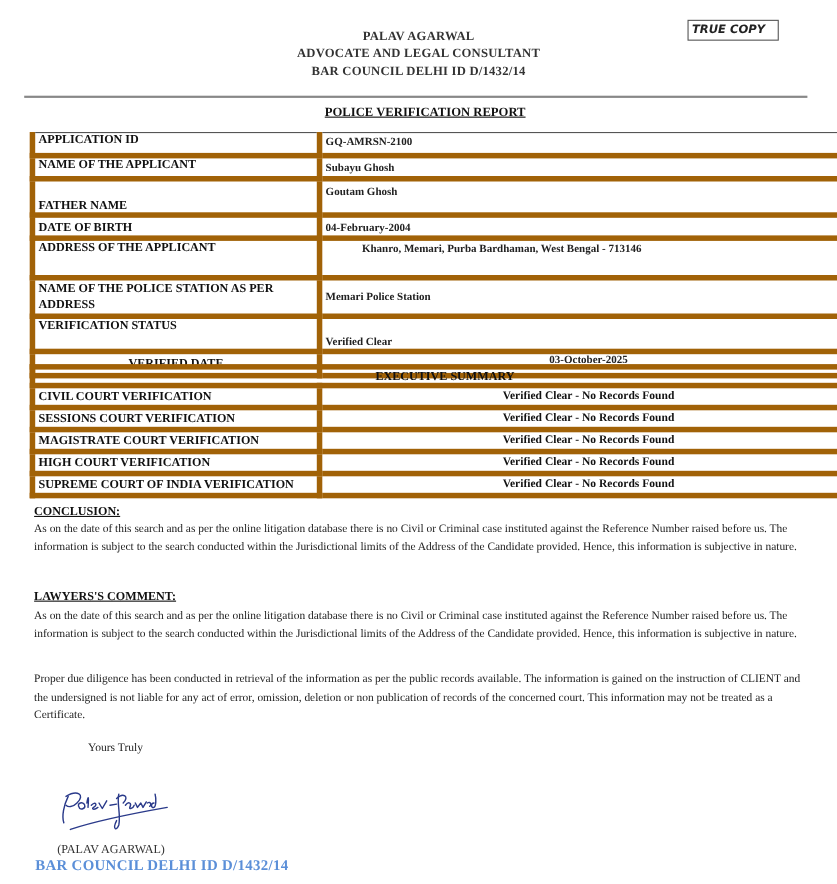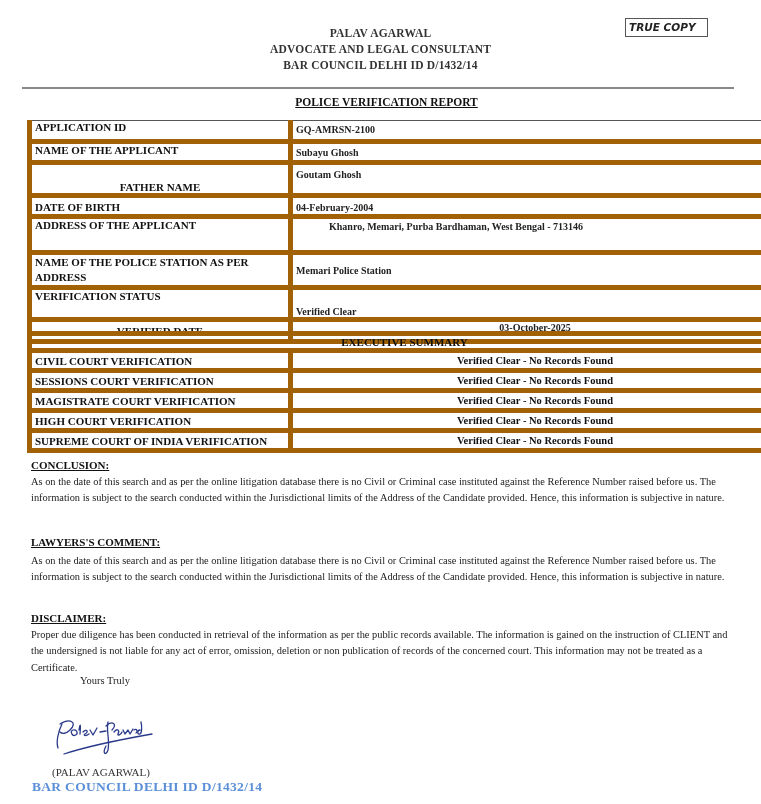--- a/index.html
+++ b/index.html
@@ -51,21 +51,21 @@
   <tbody>
       <tr style="height:21px;">
     <td class="k">APPLICATION ID</td>
     <td class="v" style="padding-top:3px;">GQ-AMRSN-2100</td>
   </tr>
   <tr style="height:21px;">
     <td class="k">NAME OF THE APPLICANT</td>
     <td class="v" style="padding-top:3px;">Subayu Ghosh</td>
   </tr>
   <tr style="height:22px;">
-    <td class="k" style="padding-top:16px;text-align:center;">FATHER NAME</td>
+    <td class="k" style="padding-top:16px;">FATHER NAME</td>
     <td class="v" style="padding-top:4px;">Goutam Ghosh</td>
   </tr>
   <tr style="height:21px;">
     <td class="k" style="padding-top:3px;">DATE OF BIRTH</td>
     <td class="v" style="padding-top:4px;">04-February-2004</td>
   </tr>
   <tr style="height:36px;">
     <td class="k">ADDRESS OF THE APPLICANT</td>
     <td class="v" style="padding-top:2px;padding-left:36px;">Khanro, Memari, Purba Bardhaman, West Bengal - 713146</td>
   </tr>
@@ -116,21 +116,20 @@
   <div class="h">CONCLUSION:</div>
   <div>As on the date of this search and as per the online litigation database there is no Civil or Criminal case instituted against the Reference Number raised before us. The information is subject to the search conducted within the Jurisdictional limits of the Address of the Candidate provided. Hence, this information is subjective in nature.</div>
 </div>
 
 <div class="section" style="top:534px;">
   <div class="h" style="margin-bottom:2px;">LAWYERS'S COMMENT:</div>
   <div>As on the date of this search and as per the online litigation database there is no Civil or Criminal case instituted against the Reference Number raised before us. The information is subject to the search conducted within the Jurisdictional limits of the Address of the Candidate provided. Hence, this information is subjective in nature.</div>
 </div>
 
 <div class="section" style="top:610px;">
-  <div class="h">DISCLAIMER:</div>
   <div>Proper due diligence has been conducted in retrieval of the information as per the public records available. The information is gained on the instruction of CLIENT and the undersigned is not liable for any act of error, omission, deletion or non publication of records of the concerned court. This information may not be treated as a Certificate.</div>
 </div>
 
 <div class="yours">Yours Truly</div>
 
 <div class="sig">
   <svg width="110" height="50" viewBox="0 0 110 50">
     <g fill="none" stroke="#2a3a8a" stroke-width="1.3" stroke-linecap="round" stroke-linejoin="round">
       <path d="M14 14 C 10 22, 8 32, 10 38"></path>
       <path d="M12 14 C 22 8, 30 12, 22 20 C 18 24, 14 24, 12 22"></path>

